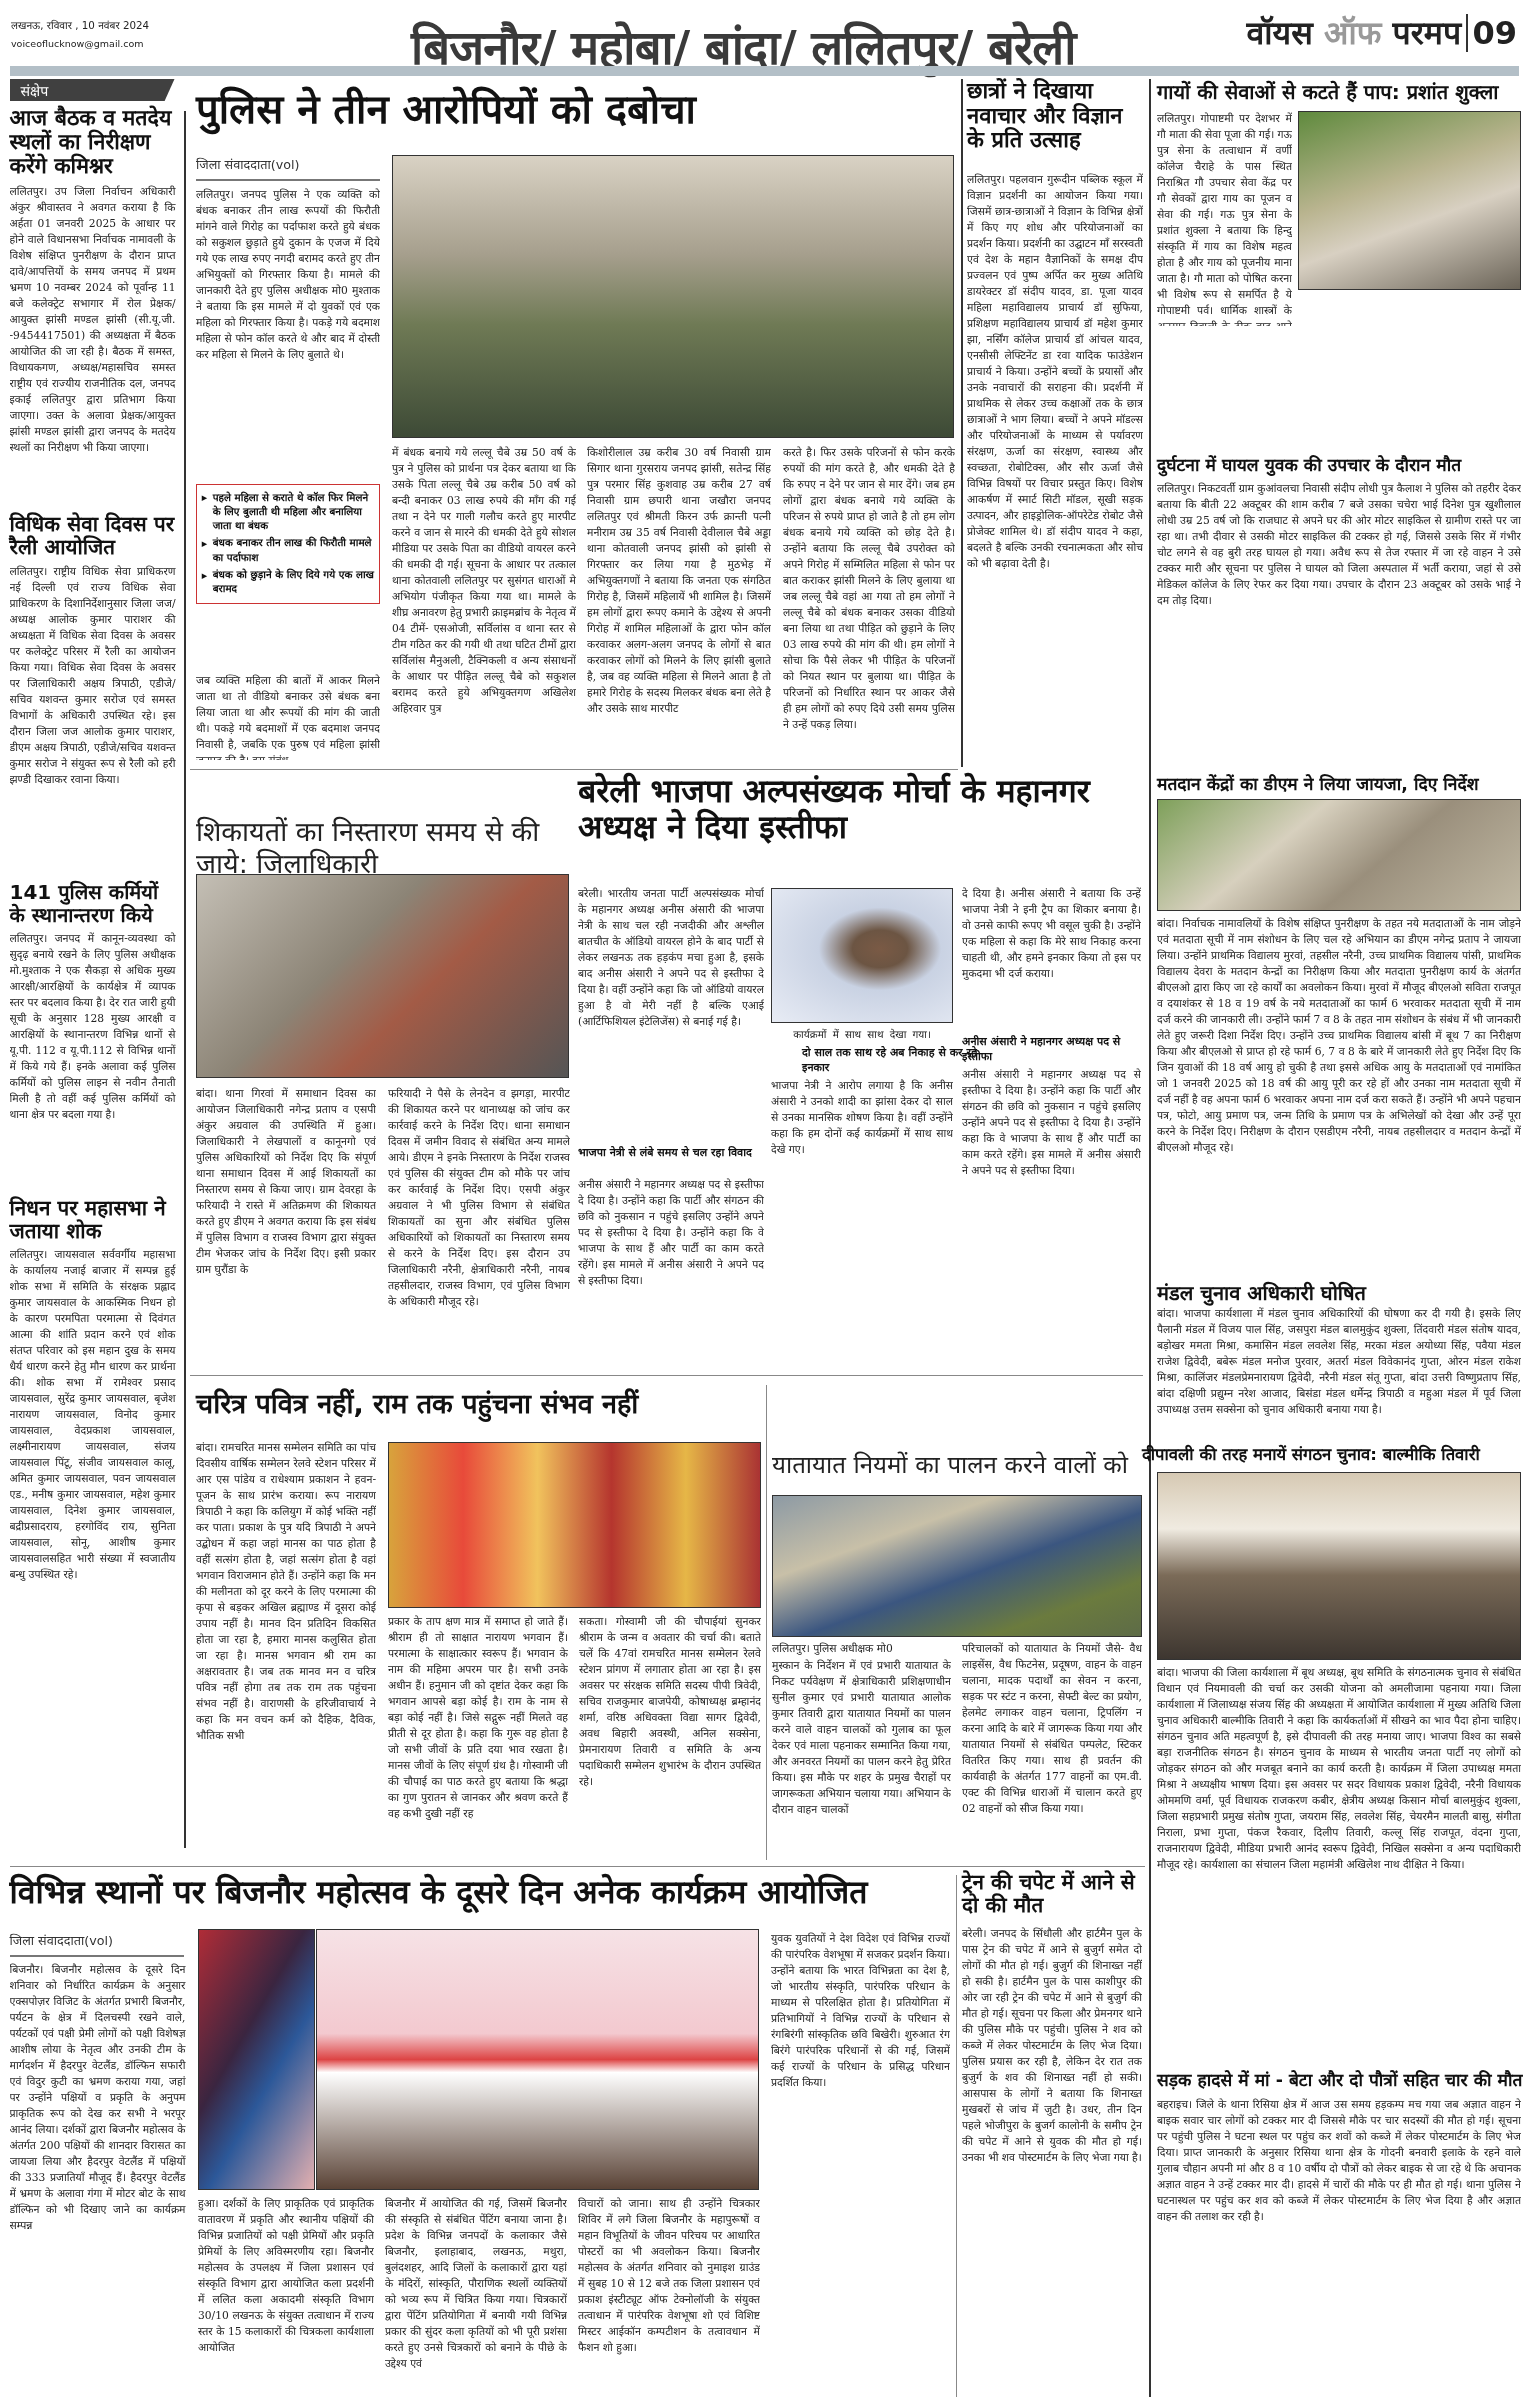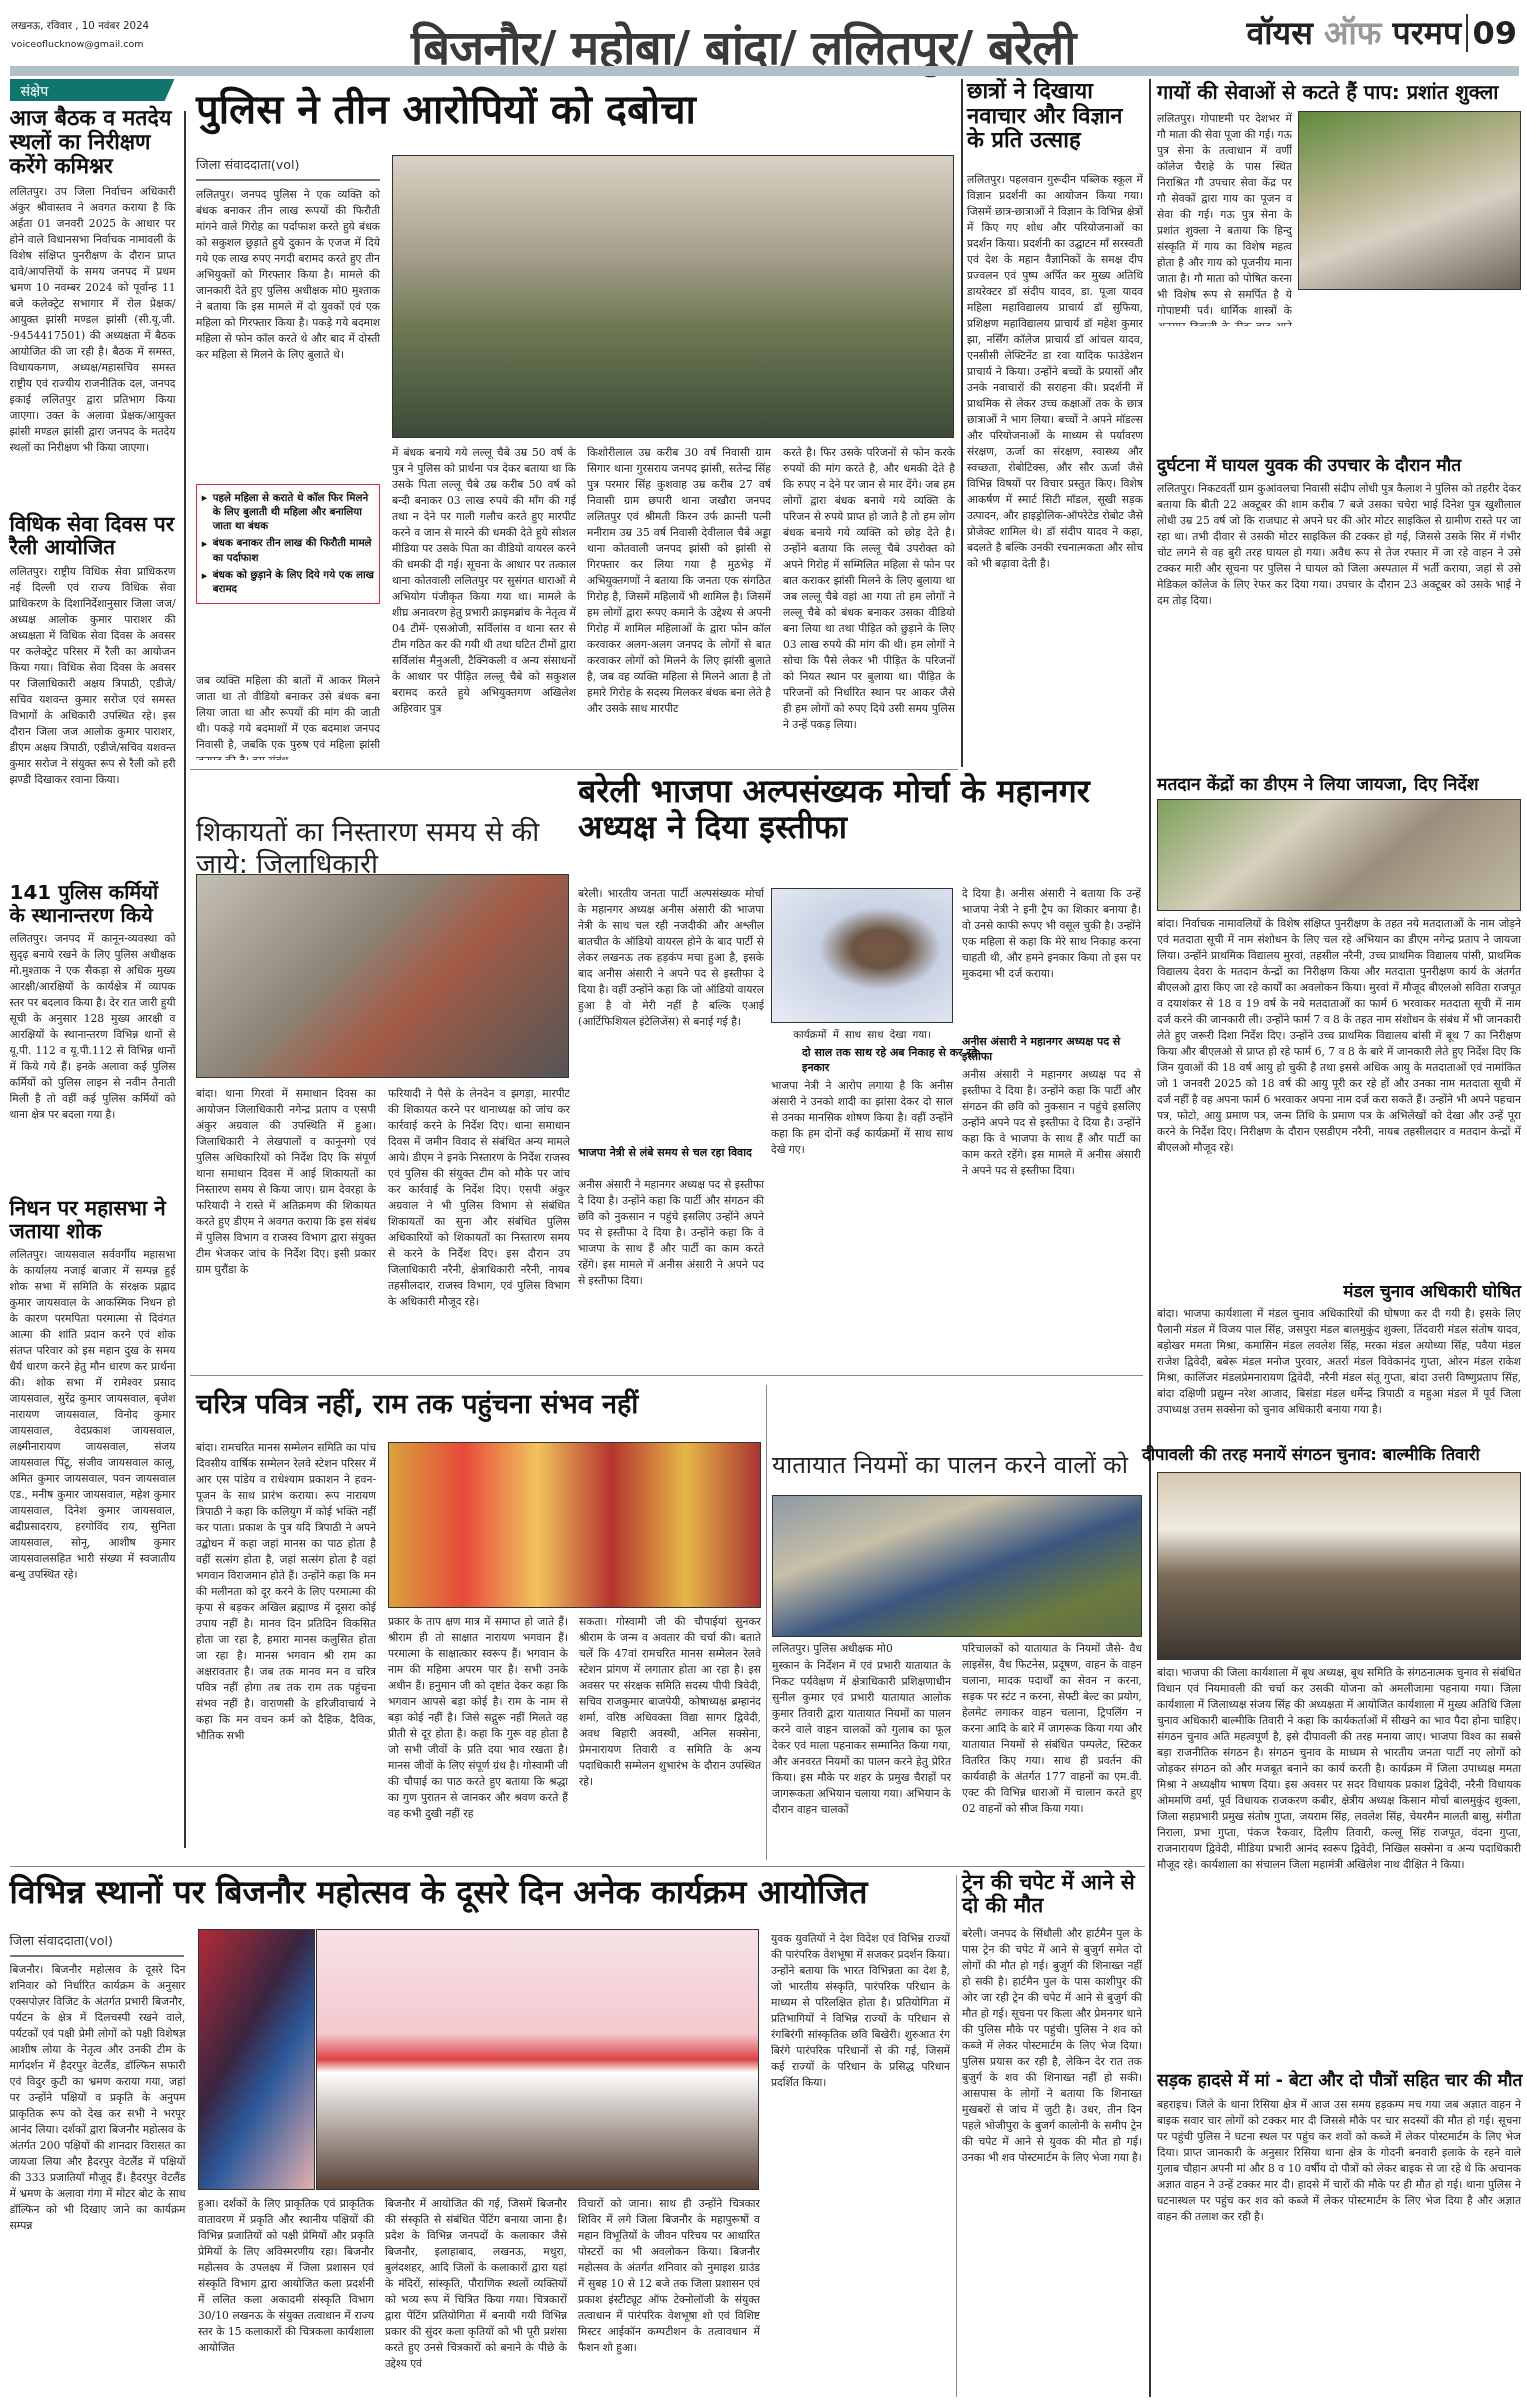--- a/index.html
+++ b/index.html
@@ -4,21 +4,21 @@
 <style>
   * { box-sizing: border-box; margin: 0; padding: 0; }
   body { width: 1528px; height: 2401px; background: #fff; font-family: "DejaVu Sans", sans-serif; color: #111; overflow: hidden; position: relative; }
   .abs { position: absolute; }
   .masthead-left { left: 11px; top: 17.4px; font-size: 10.3px; line-height: 17.4px; color: #222; }
   .masthead-title { left: 411px; top: 14.2px; font-size: 47px; font-weight: bold; color: #3a3a3a; letter-spacing: -0.8px; font-family: "DejaVu Sans", sans-serif; }
   .masthead-right { right: 11px; top: 9.5px; font-size: 32px; font-weight: bold; color: #222; }
   .masthead-right .mid { color: #999; }
   .masthead-right .pg { border-left: 2.4px solid #333; padding-left: 4.7px; margin-left: 4.7px; }
   .topbar { left: 9.5px; top: 66px; width: 1509px; height: 9.5px; background: #b3bfc7; }
-  .sankshep { left: 9.5px; top: 79px; width: 165px; height: 22px; background: #0f766e; color: #fff; font-size: 14.2px; padding: 1.6px 11px; clip-path: polygon(0 0, 100% 0, 94% 100%, 0 100%); }
+  .sankshep { left: 9.5px; top: 79px; width: 165px; height: 22px; background: #404040; color: #fff; font-size: 14.2px; padding: 1.6px 11px; clip-path: polygon(0 0, 100% 0, 94% 100%, 0 100%); }
   .vline { background: #333; width: 1.6px; }
   .hline { background: #333; height: 1.6px; }
   .hd { font-weight: bold; color: #111; line-height: 1.12; font-family: "DejaVu Sans", sans-serif; }
   .hd-light { font-weight: normal; color: #222; line-height: 1.2; margin-top: 41px; }
   .body-text { font-family: "DejaVu Serif", serif; font-size: 10.7px; line-height: 16px; color: #222; text-align: justify; overflow: hidden; }
   .byline { font-size: 12.7px; color: #333; border-bottom: 2.4px solid #777; padding-bottom: 6.3px; }
   .photo { border: 1.6px solid #333; overflow: hidden; }
   .ph-police { background: linear-gradient(180deg, #d9d2c4 0%, #a69f8d 35%, #6f7a55 60%, #3d4a36 100%); }
   .ph-cow { background: linear-gradient(160deg, #5f8a3d 0%, #b9b48f 40%, #d8d0c2 60%, #6b6458 100%); }
   .ph-office { background: linear-gradient(135deg, #c4bfb5 0%, #8c8476 40%, #a35b46 60%, #555 100%); }
@@ -90,21 +90,21 @@
 <div class="abs photo ph-cow" style="left:1298px; top:111px; width:223px; height:179px;"></div>
 <div class="abs body-text" style="left:1157px; top:326px; width:364px; height:127px;"></div>
 
 <div class="abs hd" style="left:1157px; top:456px; width:364px; font-size:17.4px; white-space:nowrap;">दुर्घटना में घायल युवक की उपचार के दौरान मौत</div>
 <div class="abs body-text" style="left:1157px; top:481px; width:364px; height:277px;">ललितपुर। निकटवर्ती ग्राम कुआंवलचा निवासी संदीप लोधी पुत्र कैलाश ने पुलिस को तहरीर देकर बताया कि बीती 22 अक्टूबर की शाम करीब 7 बजे उसका चचेरा भाई दिनेश पुत्र खुशीलाल लोधी उम्र 25 वर्ष जो कि राजघाट से अपने घर की ओर मोटर साइकिल से ग्रामीण रास्ते पर जा रहा था। तभी दीवार से उसकी मोटर साइकिल की टक्कर हो गई, जिससे उसके सिर में गंभीर चोट लगने से वह बुरी तरह घायल हो गया। अवैध रूप से तेज रफ्तार में जा रहे वाहन ने उसे टक्कर मारी और सूचना पर पुलिस ने घायल को जिला अस्पताल में भर्ती कराया, जहां से उसे मेडिकल कॉलेज के लिए रेफर कर दिया गया। उपचार के दौरान 23 अक्टूबर को उसके भाई ने दम तोड़ दिया।</div>
 
 <div class="abs hd" style="left:1157px; top:775px; width:364px; font-size:17.4px; white-space:nowrap;">मतदान केंद्रों का डीएम ने लिया जायजा, दिए निर्देश</div>
 <div class="abs photo ph-booth" style="left:1157px; top:799px; width:364px; height:112px;"></div>
 <div class="abs body-text" style="left:1157px; top:916px; width:364px; height:364px;">बांदा। निर्वाचक नामावलियों के विशेष संक्षिप्त पुनरीक्षण के तहत नये मतदाताओं के नाम जोड़ने एवं मतदाता सूची में नाम संशोधन के लिए चल रहे अभियान का डीएम नगेन्द्र प्रताप ने जायजा लिया। उन्होंने प्राथमिक विद्यालय मुरवां, तहसील नरैनी, उच्च प्राथमिक विद्यालय पांसी, प्राथमिक विद्यालय देवरा के मतदान केन्द्रों का निरीक्षण किया और मतदाता पुनरीक्षण कार्य के अंतर्गत बीएलओ द्वारा किए जा रहे कार्यों का अवलोकन किया। मुरवां में मौजूद बीएलओ सविता राजपूत व दयाशंकर से 18 व 19 वर्ष के नये मतदाताओं का फार्म 6 भरवाकर मतदाता सूची में नाम दर्ज करने की जानकारी ली। उन्होंने फार्म 7 व 8 के तहत नाम संशोधन के संबंध में भी जानकारी लेते हुए जरूरी दिशा निर्देश दिए। उन्होंने उच्च प्राथमिक विद्यालय बांसी में बूथ 7 का निरीक्षण किया और बीएलओ से प्राप्त हो रहे फार्म 6, 7 व 8 के बारे में जानकारी लेते हुए निर्देश दिए कि जिन युवाओं की 18 वर्ष आयु हो चुकी है तथा इससे अधिक आयु के मतदाताओं एवं नामांकित जो 1 जनवरी 2025 को 18 वर्ष की आयु पूरी कर रहे हों और उनका नाम मतदाता सूची में दर्ज नहीं है वह अपना फार्म 6 भरवाकर अपना नाम दर्ज करा सकते हैं। उन्होंने भी अपने पहचान पत्र, फोटो, आयु प्रमाण पत्र, जन्म तिथि के प्रमाण पत्र के अभिलेखों को देखा और उन्हें पूरा करने के निर्देश दिए। निरीक्षण के दौरान एसडीएम नरैनी, नायब तहसीलदार व मतदान केन्द्रों में बीएलओ मौजूद रहे।</div>
 
-<div class="abs hd" style="left:1157px; top:1282px; width:364px; font-size:17px;text-align:right;">मंडल चुनाव अधिकारी घोषित</div>
+<div class="abs hd" style="left:1157px; top:1282px; width:364px; font-size:20px;">मंडल चुनाव अधिकारी घोषित</div>
 <div class="abs body-text" style="left:1157px; top:1306px; width:364px; height:131px;">बांदा। भाजपा कार्यशाला में मंडल चुनाव अधिकारियों की घोषणा कर दी गयी है। इसके लिए पैलानी मंडल में विजय पाल सिंह, जसपुरा मंडल बालमुकुंद शुक्ला, तिंदवारी मंडल संतोष यादव, बड़ोखर ममता मिश्रा, कमासिन मंडल लवलेश सिंह, मरका मंडल अयोध्या सिंह, पवैया मंडल राजेश द्विवेदी, बबेरू मंडल मनोज पुरवार, अतर्रा मंडल विवेकानंद गुप्ता, ओरन मंडल राकेश मिश्रा, कालिंजर मंडलप्रेमनारायण द्विवेदी, नरैनी मंडल संतू गुप्ता, बांदा उत्तरी विष्णुप्रताप सिंह, बांदा दक्षिणी प्रद्युम्न नरेश आजाद, बिसंडा मंडल धर्मेन्द्र त्रिपाठी व महुआ मंडल में पूर्व जिला उपाध्यक्ष उत्तम सक्सेना को चुनाव अधिकारी बनाया गया है।</div>
 
 <div class="abs hd" style="left:1142px; top:1446px; width:364px; font-size:16.6px; white-space:nowrap;">दीपावली की तरह मनायें संगठन चुनाव: बाल्मीकि तिवारी</div>
 <div class="abs photo ph-meeting" style="left:1157px; top:1472px; width:364px; height:188px;"></div>
 <div class="abs body-text" style="left:1157px; top:1665px; width:364px; height:380px;">बांदा। भाजपा की जिला कार्यशाला में बूथ अध्यक्ष, बूथ समिति के संगठनात्मक चुनाव से संबंधित विधान एवं नियमावली की चर्चा कर उसकी योजना को अमलीजामा पहनाया गया। जिला कार्यशाला में जिलाध्यक्ष संजय सिंह की अध्यक्षता में आयोजित कार्यशाला में मुख्य अतिथि जिला चुनाव अधिकारी बाल्मीकि तिवारी ने कहा कि कार्यकर्ताओं में सीखने का भाव पैदा होना चाहिए। संगठन चुनाव अति महत्वपूर्ण है, इसे दीपावली की तरह मनाया जाए। भाजपा विश्व का सबसे बड़ा राजनीतिक संगठन है। संगठन चुनाव के माध्यम से भारतीय जनता पार्टी नए लोगों को जोड़कर संगठन को और मजबूत बनाने का कार्य करती है। कार्यक्रम में जिला उपाध्यक्ष ममता मिश्रा ने अध्यक्षीय भाषण दिया। इस अवसर पर सदर विधायक प्रकाश द्विवेदी, नरैनी विधायक ओममणि वर्मा, पूर्व विधायक राजकरण कबीर, क्षेत्रीय अध्यक्ष किसान मोर्चा बालमुकुंद शुक्ला, जिला सहप्रभारी प्रमुख संतोष गुप्ता, जयराम सिंह, लवलेश सिंह, चेयरमैन मालती बासु, संगीता निराला, प्रभा गुप्ता, पंकज रैकवार, दिलीप तिवारी, कल्लू सिंह राजपूत, वंदना गुप्ता, राजनारायण द्विवेदी, मीडिया प्रभारी आनंद स्वरूप द्विवेदी, निखिल सक्सेना व अन्य पदाधिकारी मौजूद रहे। कार्यशाला का संचालन जिला महामंत्री अखिलेश नाथ दीक्षित ने किया।</div>
 
 <div class="abs hd" style="left:1157px; top:2071px; width:364px; font-size:17.4px; white-space:nowrap;text-align:center;">सड़क हादसे में मां - बेटा और दो पौत्रों सहित चार की मौत</div>
 <div class="abs body-text" style="left:1157px; top:2097px; width:364px; height:301px;">बहराइच। जिले के थाना रिसिया क्षेत्र में आज उस समय हड़कम्प मच गया जब अज्ञात वाहन ने बाइक सवार चार लोगों को टक्कर मार दी जिससे मौके पर चार सदस्यों की मौत हो गई। सूचना पर पहुंची पुलिस ने घटना स्थल पर पहुंच कर शवों को कब्जे में लेकर पोस्टमार्टम के लिए भेज दिया। प्राप्त जानकारी के अनुसार रिसिया थाना क्षेत्र के गोदनी बनवारी इलाके के रहने वाले गुलाब चौहान अपनी मां और 8 व 10 वर्षीय दो पौत्रों को लेकर बाइक से जा रहे थे कि अचानक अज्ञात वाहन ने उन्हें टक्कर मार दी। हादसे में चारों की मौके पर ही मौत हो गई। थाना पुलिस ने घटनास्थल पर पहुंच कर शव को कब्जे में लेकर पोस्टमार्टम के लिए भेज दिया है और अज्ञात वाहन की तलाश कर रही है।</div>
 
 <div class="abs hd hd-light" style="left:196px; top:775px; width:372px; font-size:27px;">शिकायतों का निस्तारण समय से की जाये: जिलाधिकारी</div>

